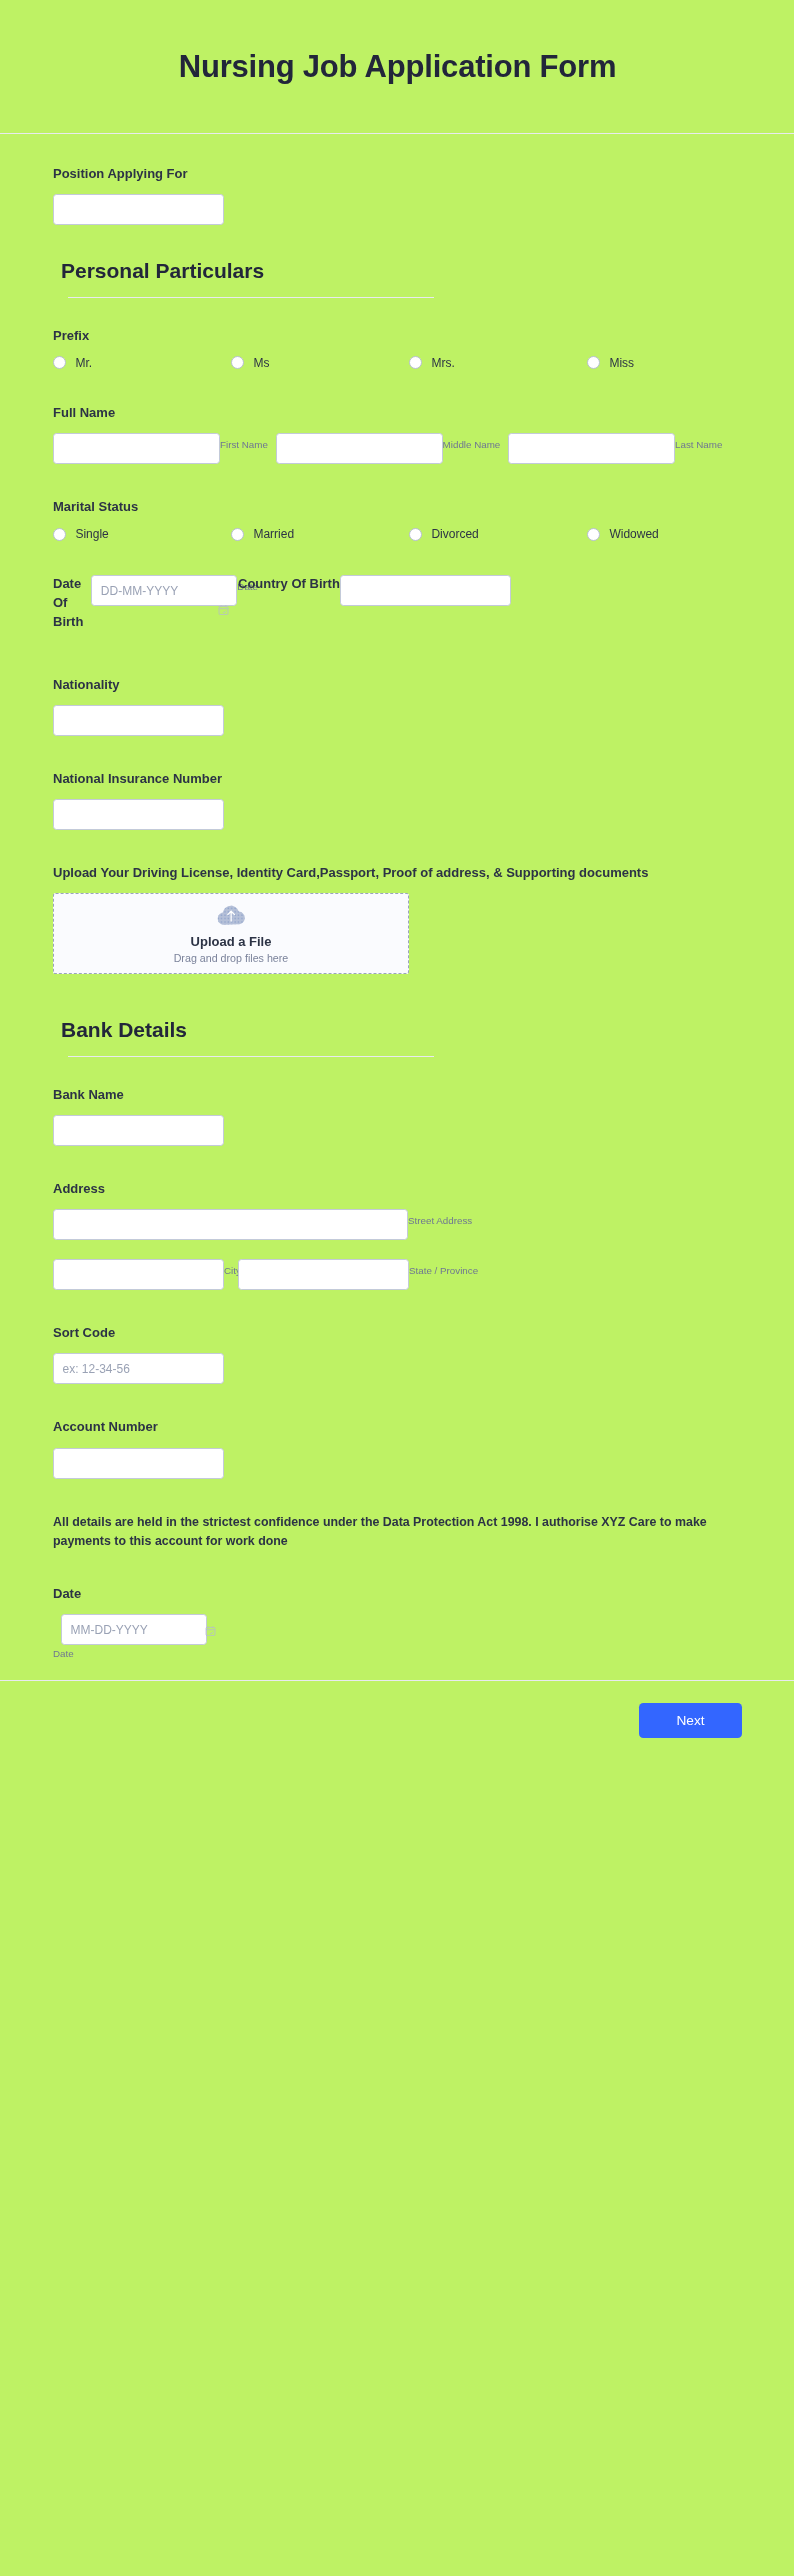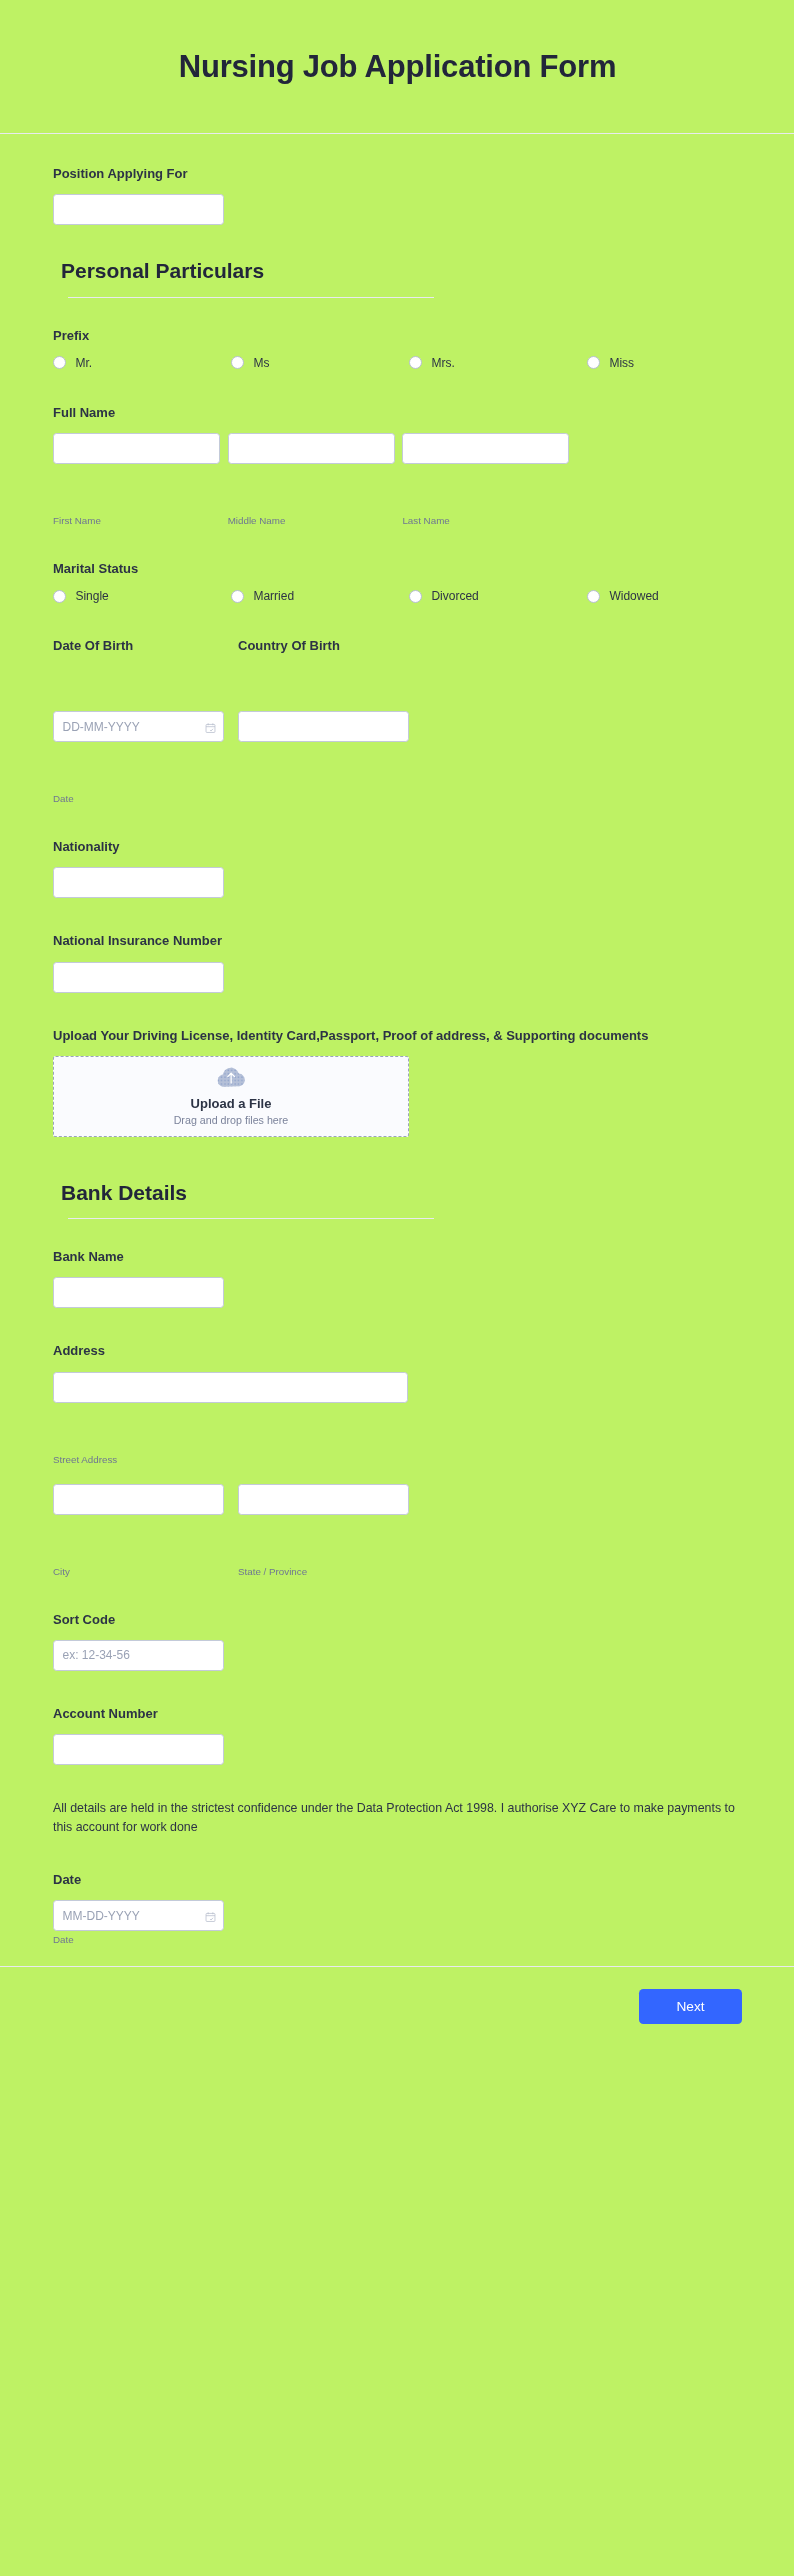--- a/index.html
+++ b/index.html
@@ -112,28 +112,28 @@
     flex: 0 0 13px;
     margin-right: 9.4px;
   }
   .radio-text {
     font-size: 12px;
     color: #2c3345;
   }
 
   
   .row { display: flex; }
-  .col { display: flex; flex-direction: column; gap: 45px; }
+  .col { display: flex; flex-direction: row; }
 
   .name-row > .col { margin-right: 7.7px; }
   .name-row > .col:last-child { margin-right: 0; }
 
   
   .date-wrap { position: relative; width: 171px; }
-  .date-wrap .txt-input { width: 171px; padding-right: 26px; }
+  .date-wrap .txt-input { width: 146px; padding-right: 26px; margin-left: 8px; }
   .cal-icon {
     position: absolute;
     right: 8.5px;
     top: 50%;
     transform: translateY(-50%);
     width: 11px;
     height: 11px;
     pointer-events: none;
   }
 
@@ -157,21 +157,21 @@
     margin-bottom: 2.6px;
   }
   .upload-sub {
     font-size: 10.7px;
     color: #7b839b;
   }
 
   
   .declaration {
     font-size: 12.4px;
-    font-weight: normal;
+    font-weight: bold;
     color: #2c3345;
     line-height: 1.55;
     max-width: 701px;
     margin-bottom: 13.7px;
   }
 
   
   .form-footer {
     margin-top: 20px;
     border-top: 0.9px solid #e8eaf0;

